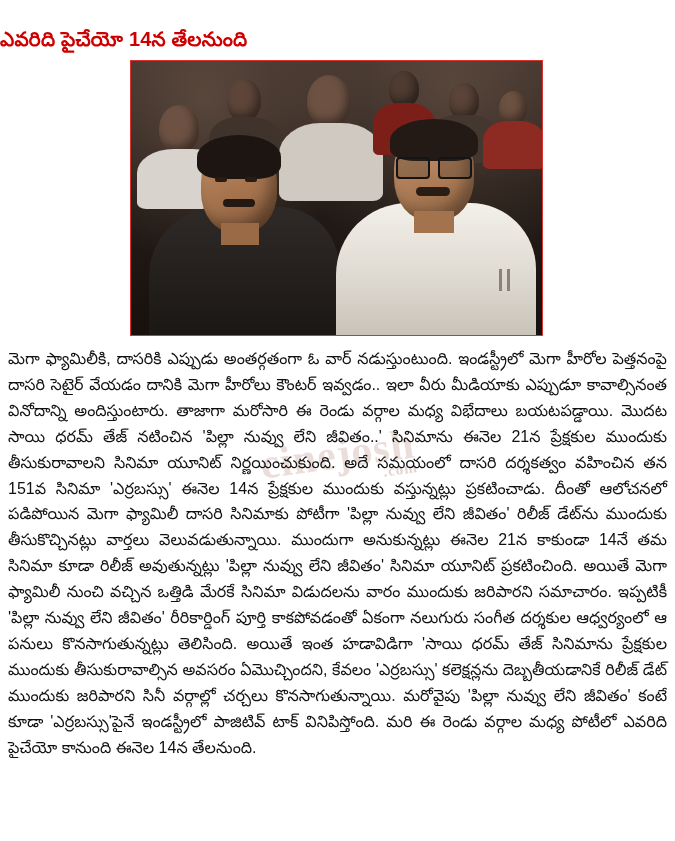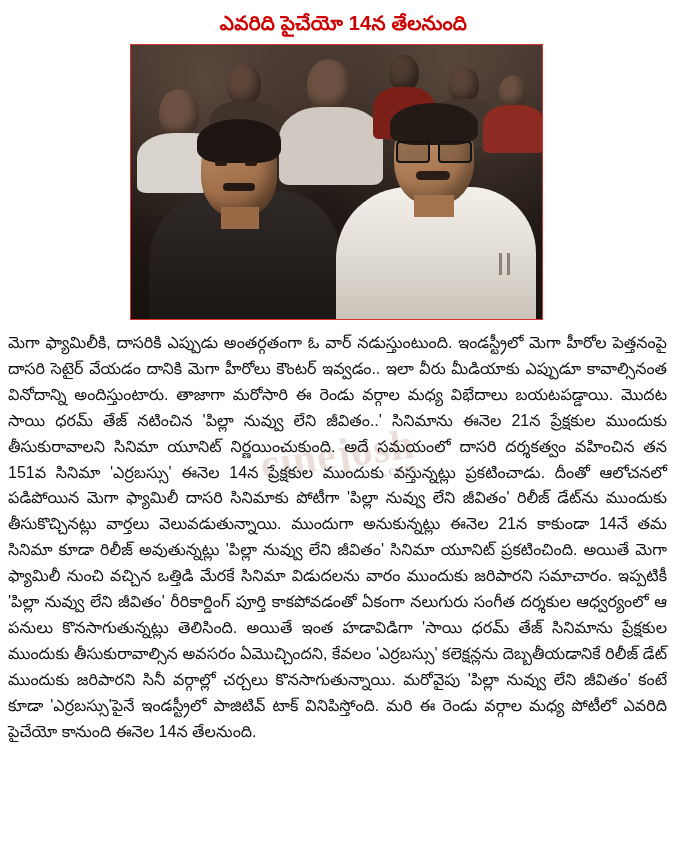--- a/index.html
+++ b/index.html
@@ -15,30 +15,29 @@
     overflow: hidden;
   }
   .page {
     width: 675px;
     height: 841px;
     position: relative;
     background: #ffffff;
     box-sizing: border-box;
   }
   .headline {
-    text-align: center;
+    text-align: left;
     color: #cc0000;
     font-family: "Liberation Sans", sans-serif;
     font-size: 20px;
     font-weight: bold;
     letter-spacing: 0.2px;
-    padding-top: 10px;
+    padding-top: 26px;
     padding-bottom: 6px;
     line-height: 1.3;
-    margin-left: 12px;
   }
   .photo-wrap {
     width: 415px;
     margin: 0 auto;
     margin-top: 2px;
   }
   .photo {
     position: relative;
     width: 413px;
     height: 276px;

